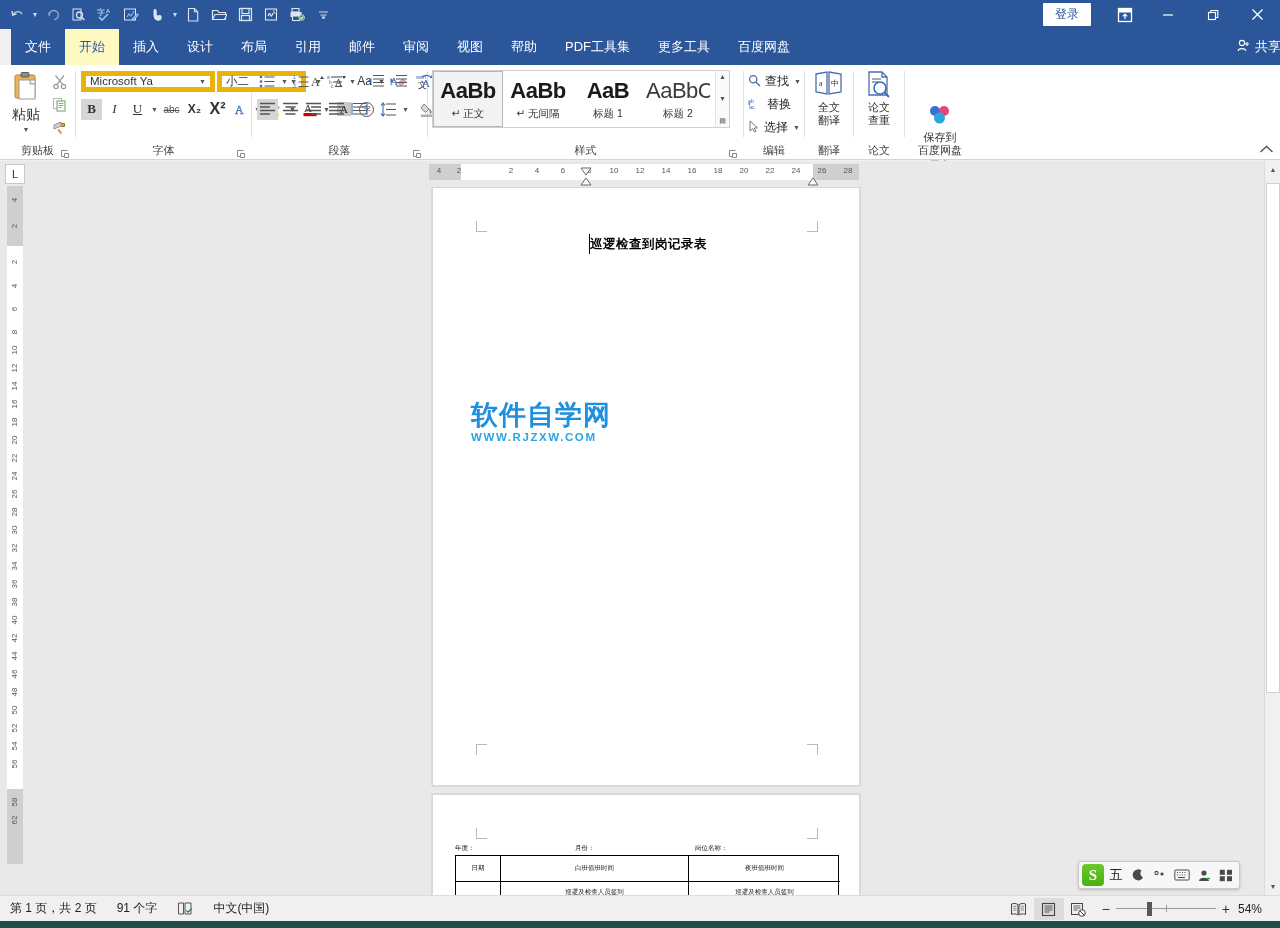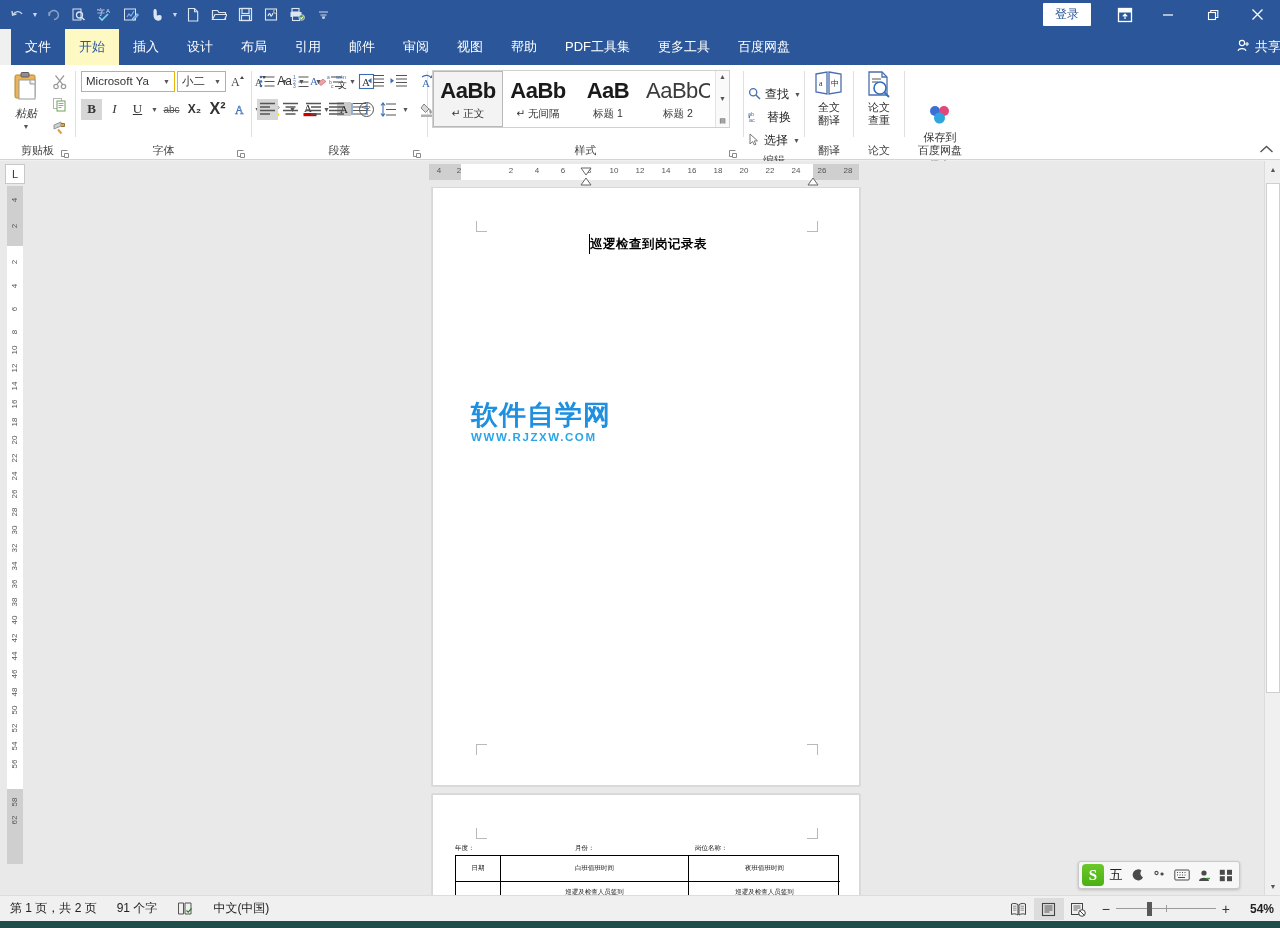--- a/index.html
+++ b/index.html
@@ -68,31 +68,31 @@
   }
   .group-sep { width:1px; background:#e0e0e0; margin:6px 0 22px 0; }
   .dlg { position:absolute; right:4px; bottom:1px; width:11px; height:11px; }
 
   
   .clip { width:75px; }
   .paste {
     width:46px; display:flex; flex-direction:column; align-items:center;
     padding-top:3px; margin-left:3px;
   }
-  .paste-label { font-size:11px; color:#333; margin-top:1px;font-style:italic; }
+  .paste-label { font-size:14px; color:#333; margin-top:1px; }
   .paste-caret { font-size:7px; color:#555; line-height:7px; margin-top:2px;}
   .clip-col { display:flex; flex-direction:column; padding-top:4px; gap:3px; }
   .miniicon { width:22px; height:20px; display:flex; align-items:center; justify-content:center; }
 
   
   .fontgrp { width:175px; }
   .fontrow { display:flex; align-items:center; height:24px; padding-left:5px; gap:2px;}
   .fontbox {
-    height:21px; border:1px solid #eab308; background:#fff; display:flex; align-items:center;
-    font-size:11.5px; color:#333; padding:0 2px 0 4px;
+    height:21px; border:5px solid #eab308; background:#fff; display:flex; align-items:center;
+    font-size:11.5px; color:#333; padding:0 2px 0 4px;gap:32px;
   }
   .fontbox .nm { width:75px; overflow:hidden; white-space:nowrap; }
   .fontbox .cr { font-size:7px; color:#555; width:11px; text-align:center;}
   .sizebox .nm { width:30px; }
   .btn {
     min-width:21px; height:21px; display:flex; align-items:center; justify-content:center;
     font-size:12px; color:#333; padding:0 2px;
   }
   .btn.on { background:#d6d6d6; }
   .caret { font-size:7px; color:#555; width:9px; text-align:center; }
@@ -219,21 +219,21 @@
   }
   .st-item { padding:0 10px; display:flex; align-items:center; gap:5px; white-space:nowrap;}
   .status-right { position:absolute; right:6px; top:0; height:26px; display:flex; align-items:center; }
   .viewbtn { width:30px; height:22px; display:flex; align-items:center; justify-content:center; }
   .viewbtn.on { background:#dcdcdc; }
   .zoom-slider { display:flex; align-items:center; gap:6px; margin:0 8px; }
   .zl-track { position:relative; width:100px; height:14px; }
   .zl-line { position:absolute; left:0; top:6px; width:100px; height:1px; background:#9b9b9b; }
   .zl-mid  { position:absolute; left:50px; top:3px; width:1px; height:7px; background:#9b9b9b; }
   .zl-thumb{ position:absolute; left:31px; top:0; width:5px; height:14px; background:#585858; }
-  .zoom-pct { width:36px; text-align:right; font-size:12px;font-weight:bold; }
+  .zoom-pct { width:36px; font-size:12px; }
 
   
   .taskbar { position:absolute; left:0; top:921px; width:1280px; height:7px; background:#1f4e4a; }
 </style>
 </head>
 <body>
 
 <div id="app">
 
   <div class="titlebar">
@@ -686,21 +686,21 @@
           <svg width="11" height="11" viewBox="0 0 11 11">
               <path d="M1.5 1.5 h6 M1.5 1.5 v6 M1.5 7.5 h3" stroke="#8a8a8a" stroke-width="1"></path>
               <path d="M4.5 4.5 h4 v4 h-4 Z" fill="none" stroke="#8a8a8a" stroke-width="1"></path>
             </svg>
         </span>
       </div>
     </div>
     <div class="group-sep"></div>
 
     <div class="group editgrp">
-      <div class="group-body" style="flex-direction:column;padding-top:18px;">
+      <div class="group-body" style="flex-direction:column;padding-top:5px;">
         <div class="edit-item">
           <span><svg width="13" height="13" viewBox="0 0 13 13">
                 <circle cx="5.2" cy="5.2" r="3.6" fill="none" stroke="#4a6fae" stroke-width="1.3"></circle>
                 <path d="M7.9 7.9 L12 12" stroke="#4a6fae" stroke-width="1.4"></path>
               </svg></span>
           <span>查找</span>
           <span class="caret">▼</span>
         </div>
         <div class="edit-item">
           <span><svg width="15" height="13" viewBox="0 0 15 13">

